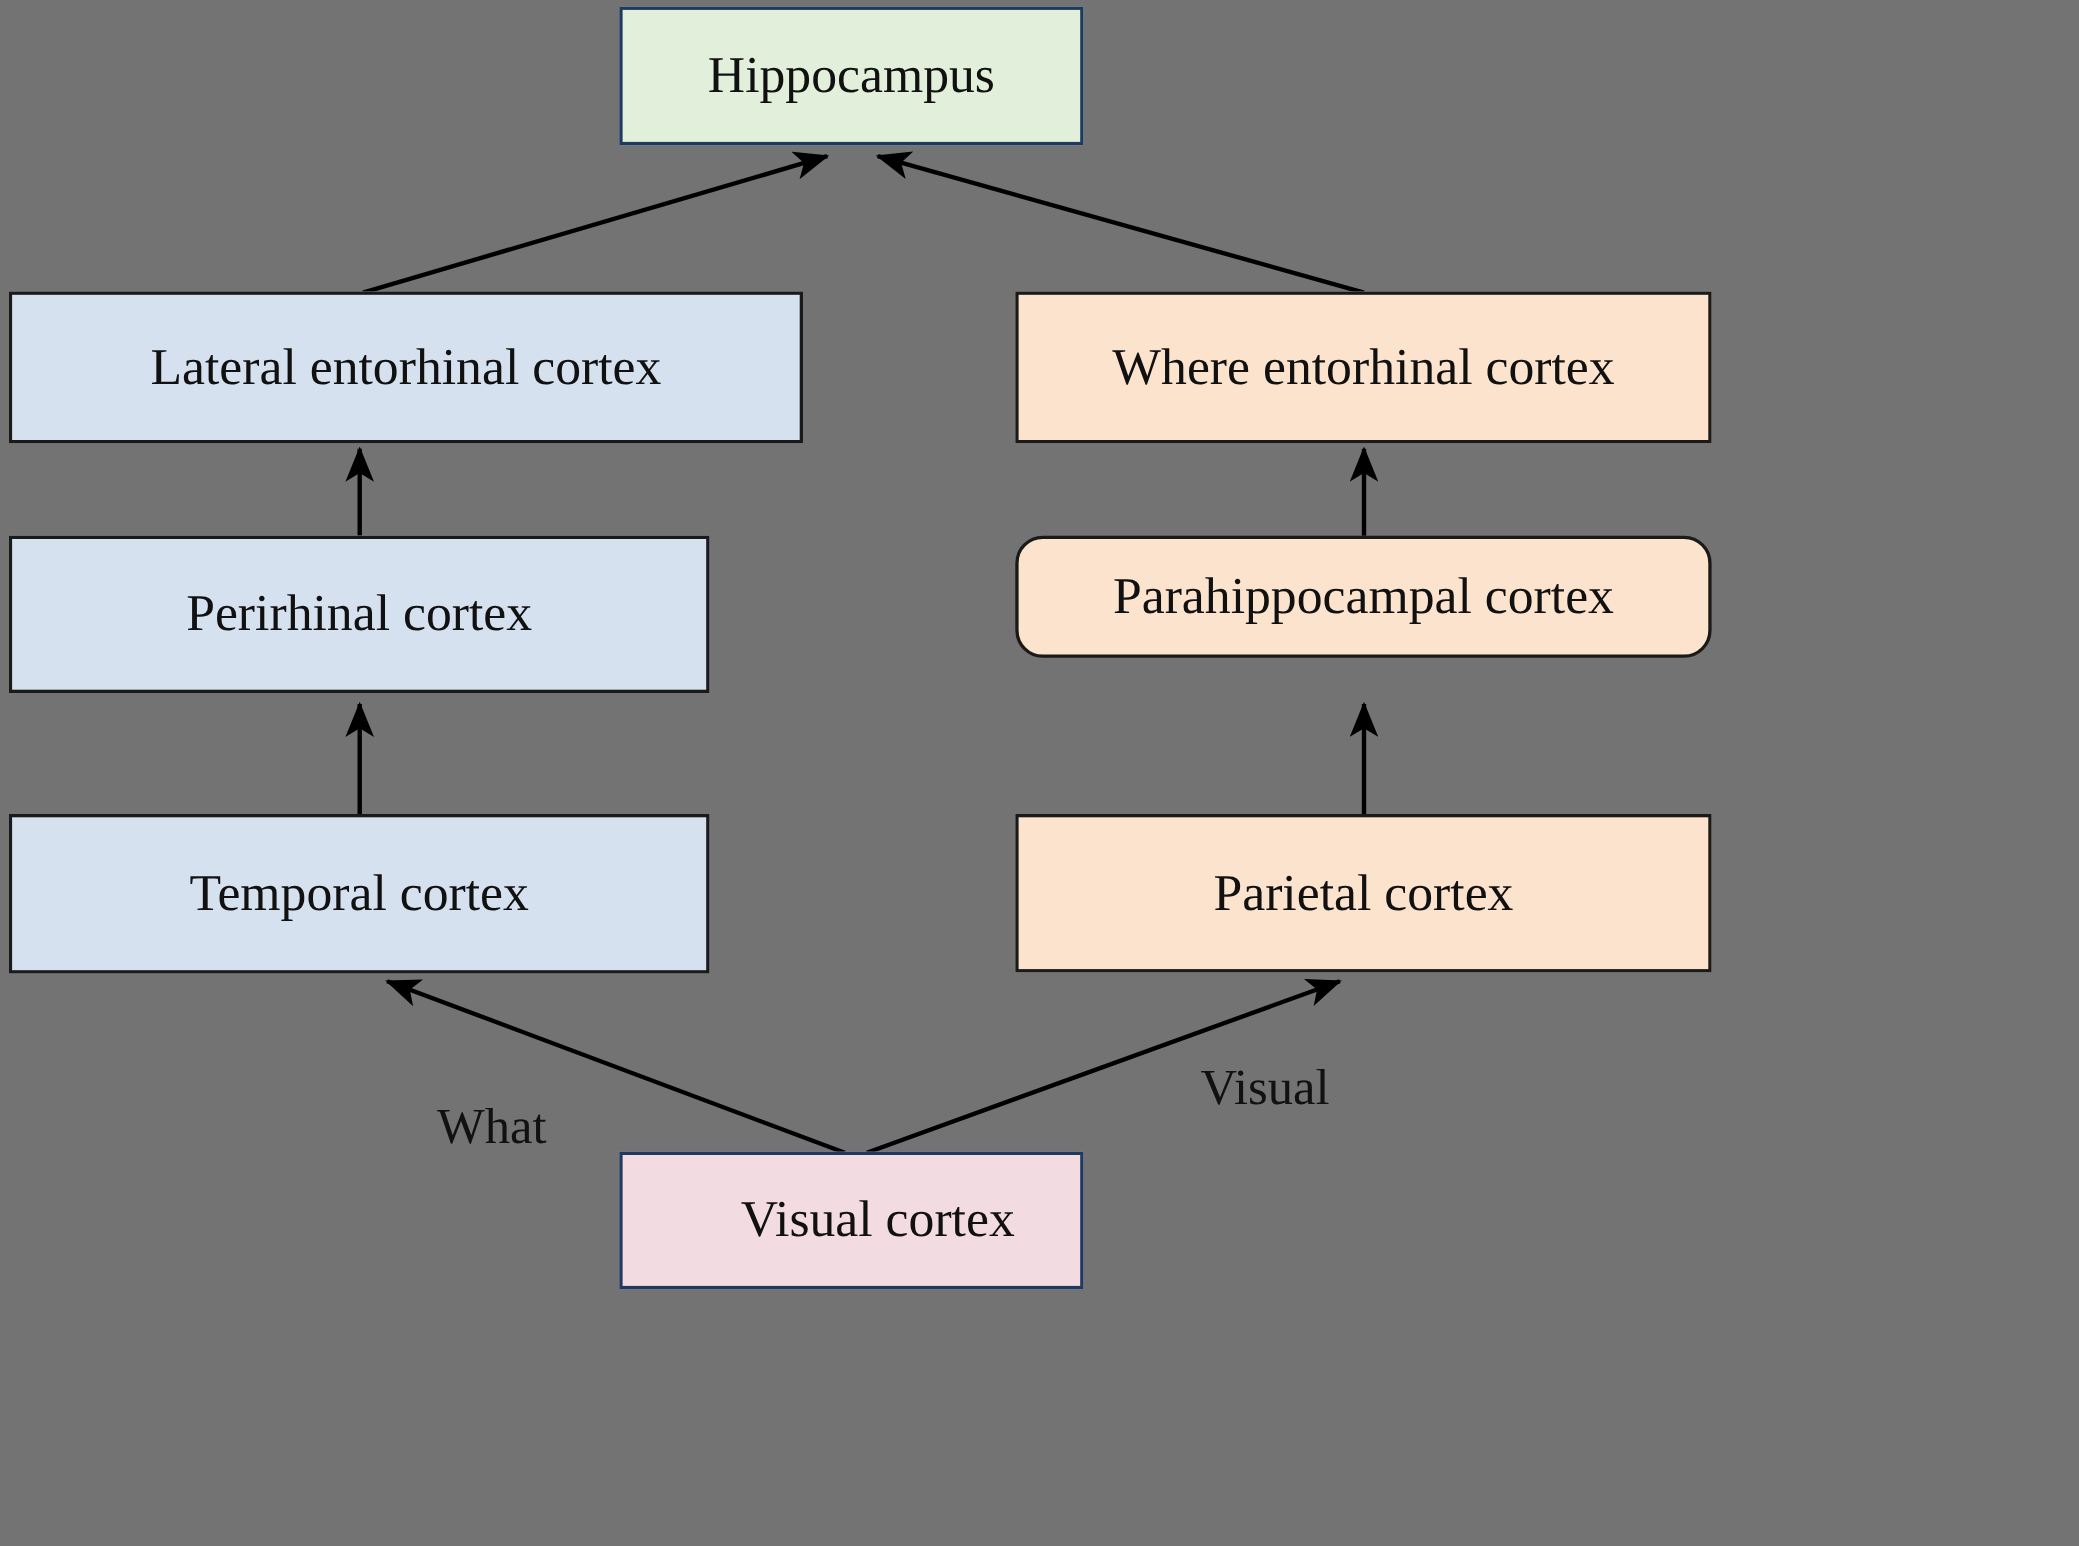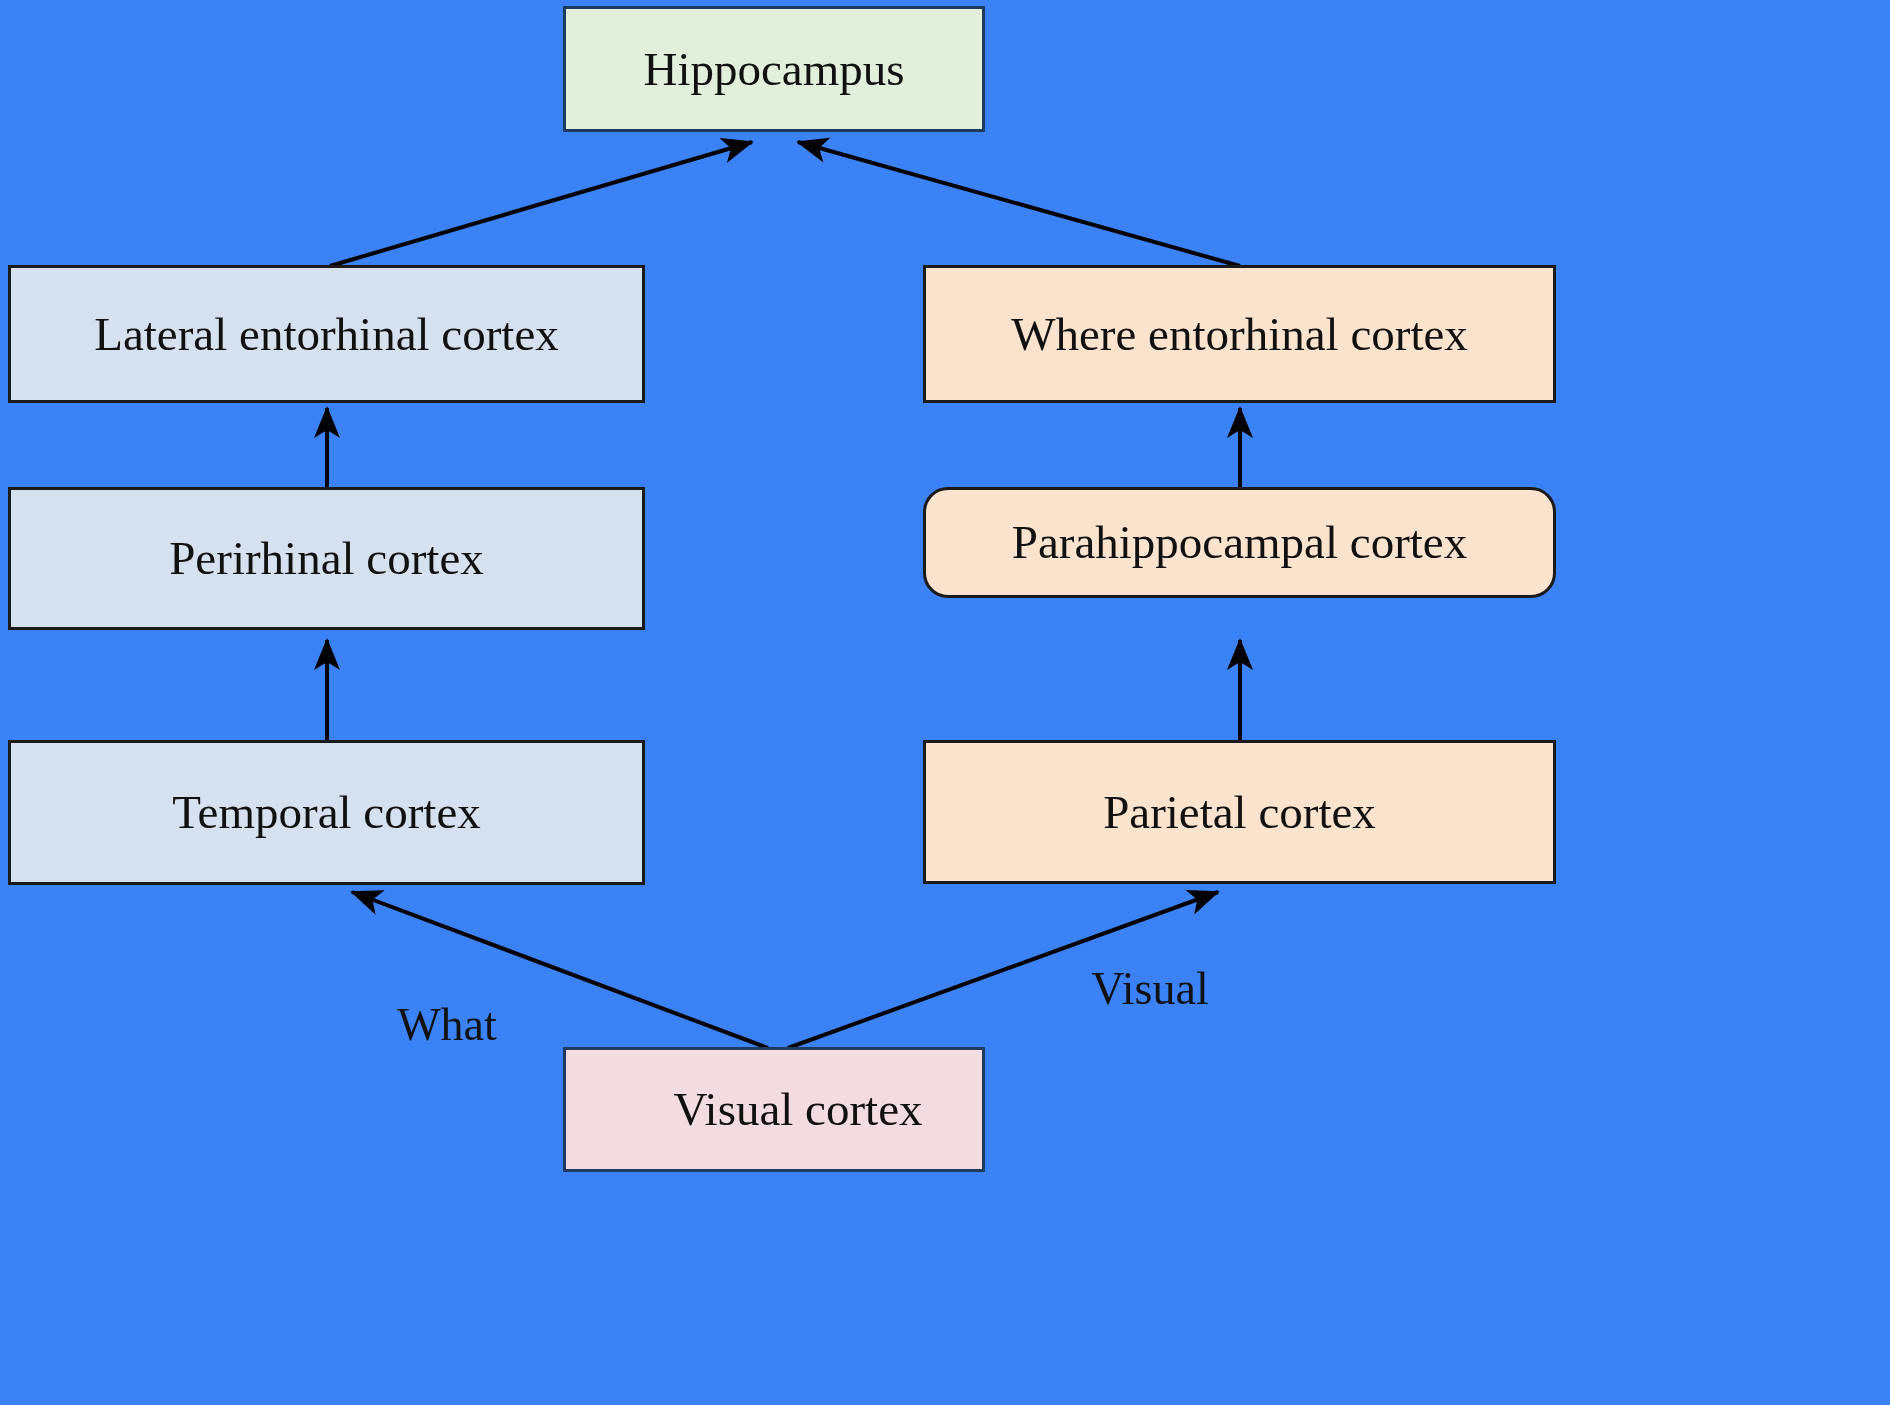--- a/index.html
+++ b/index.html
@@ -4,21 +4,21 @@
 <style>
   html, body {
     margin: 0;
     padding: 0;
     background: #ffffff;
   }
   #canvas {
     position: relative;
     width: 1890px;
     height: 1405px;
-    background: #3b82f6;
+    background: #737373;
     font-family: "Liberation Serif", "DejaVu Serif", serif;
     overflow: hidden;
   }
   .node {
     position: absolute;
     display: flex;
     align-items: center;
     justify-content: center;
     box-sizing: border-box;
     font-size: 47px;
@@ -88,21 +88,21 @@
 
     <line x1="768" y1="1048" x2="352" y2="892" marker-end="url(#arrowhead)"></line>
 
     <line x1="788" y1="1048" x2="1218" y2="892" marker-end="url(#arrowhead)"></line>
   </svg>
 
   <div class="node green" style="left:563px; top:6px; width:422px; height:126px;">
     <span>Hippocampus</span>
   </div>
 
-  <div class="node blue" style="left:8px; top:265px; width:637px; height:138px;">
+  <div class="node blue" style="left:8px; top:265px; width:722px; height:138px;">
     <span>Lateral entorhinal cortex</span>
   </div>
 
   <div class="node blue" style="left:8px; top:487px; width:637px; height:143px;">
     <span>Perirhinal cortex</span>
   </div>
 
   <div class="node blue" style="left:8px; top:740px; width:637px; height:145px;">
     <span>Temporal cortex</span>
   </div>

